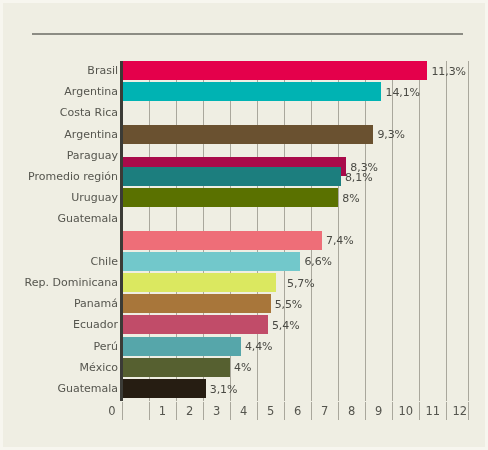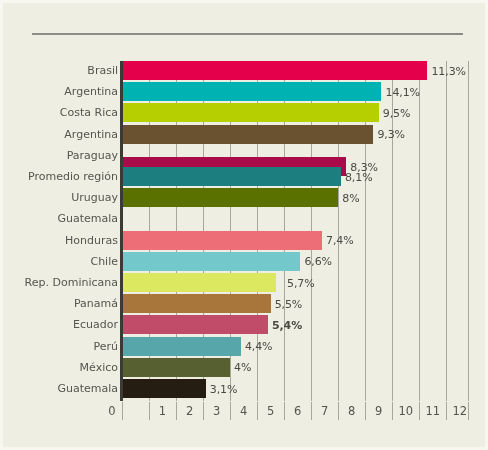--- a/index.html
+++ b/index.html
@@ -138,21 +138,20 @@
 
   <div id="cat-labels">
       <div class="cat-label" style="top: 0px;">Brasil</div>
       <div class="cat-label" style="top: 21.2px;">Argentina</div>
       <div class="cat-label" style="top: 42.4px;">Costa Rica</div>
       <div class="cat-label" style="top: 63.6px;">Argentina</div>
       <div class="cat-label" style="top: 84.8px;">Paraguay</div>
       <div class="cat-label" style="top: 127.2px;">Uruguay</div>
       <div class="cat-label" style="top: 106px;">Promedio región</div>
       <div class="cat-label" style="top: 148.4px;">Guatemala</div>
-      <div class="cat-label" style="top: 169.6px;">Honduras</div>
       <div class="cat-label" style="top: 190.8px;">Chile</div>
       <div class="cat-label" style="top: 212px;">Rep. Dominicana</div>
       <div class="cat-label" style="top: 233.2px;">Panamá</div>
       <div class="cat-label" style="top: 254.4px;">Ecuador</div>
       <div class="cat-label" style="top: 275.6px;">Perú</div>
       <div class="cat-label" style="top: 296.8px;">México</div>
       <div class="cat-label" style="top: 318px;">Guatemala</div>
     </div>
 
   <div id="plot">
@@ -175,24 +174,20 @@
     <div id="axis-line"></div>
     <div id="bars">
         <div class="bar-row" style="top: 0px;">
           <div class="bar" style="width: 305.439px; background: rgb(228, 0, 75);"></div>
           <span class="bar-value" style="left: 309.439px;">11,3%</span>
         </div>
         <div class="bar-row" style="top: 21.2px;">
           <div class="bar" style="width: 259.488px; background: rgb(0, 179, 179);"></div>
           <span class="bar-value" style="left: 263.488px;">14,1%</span>
         </div>
-        <div class="bar-row" style="top: 42.4px;">
-          <div class="bar" style="width: 256.785px; background: rgb(181, 207, 0);"></div>
-          <span class="bar-value" style="left: 260.785px;">9,5%</span>
-        </div>
         <div class="bar-row" style="top: 63.6px;">
           <div class="bar" style="width: 251.379px; background: rgb(106, 81, 48);"></div>
           <span class="bar-value" style="left: 255.379px;">9,3%</span>
         </div>
         <div class="bar-row" style="top: 96px;">
           <div class="bar" style="width: 224.349px; background: rgb(169, 10, 74);"></div>
           <span class="bar-value" style="left: 228.349px;">8,3%</span>
         </div>
         <div class="bar-row" style="top: 106px;">
           <div class="bar" style="width: 218.943px; background: rgb(28, 126, 126);"></div>
@@ -211,21 +206,21 @@
           <span class="bar-value" style="left: 182.398px;">6,6%</span>
         </div>
         <div class="bar-row" style="top: 212px;">
           <div class="bar" style="width: 154.071px; background: rgb(219, 232, 96);"></div>
           <span class="bar-value" style="left: 165px;">5,7%</span>
         </div>
         <div class="bar-row" style="top: 233.2px;">
           <div class="bar" style="width: 148.665px; background: rgb(168, 118, 58);"></div>
           <span class="bar-value" style="left: 152.665px;">5,5%</span>
         </div>
-        <div class="bar-row" style="top: 254.4px; font-weight: bold;">
+        <div class="bar-row" style="top: 254.4px;">
           <div class="bar" style="width: 145.962px; background: rgb(193, 76, 105);"></div>
           <span class="bar-value" style="left: 149.962px;">5,4%</span>
         </div>
         <div class="bar-row" style="top: 275.6px;">
           <div class="bar" style="width: 118.932px; background: rgb(86, 166, 170);"></div>
           <span class="bar-value" style="left: 122.932px;">4,4%</span>
         </div>
         <div class="bar-row" style="top: 296.8px;">
           <div class="bar" style="width: 108.12px; background: rgb(86, 96, 48);"></div>
           <span class="bar-value" style="left: 112.12px;">4%</span>

